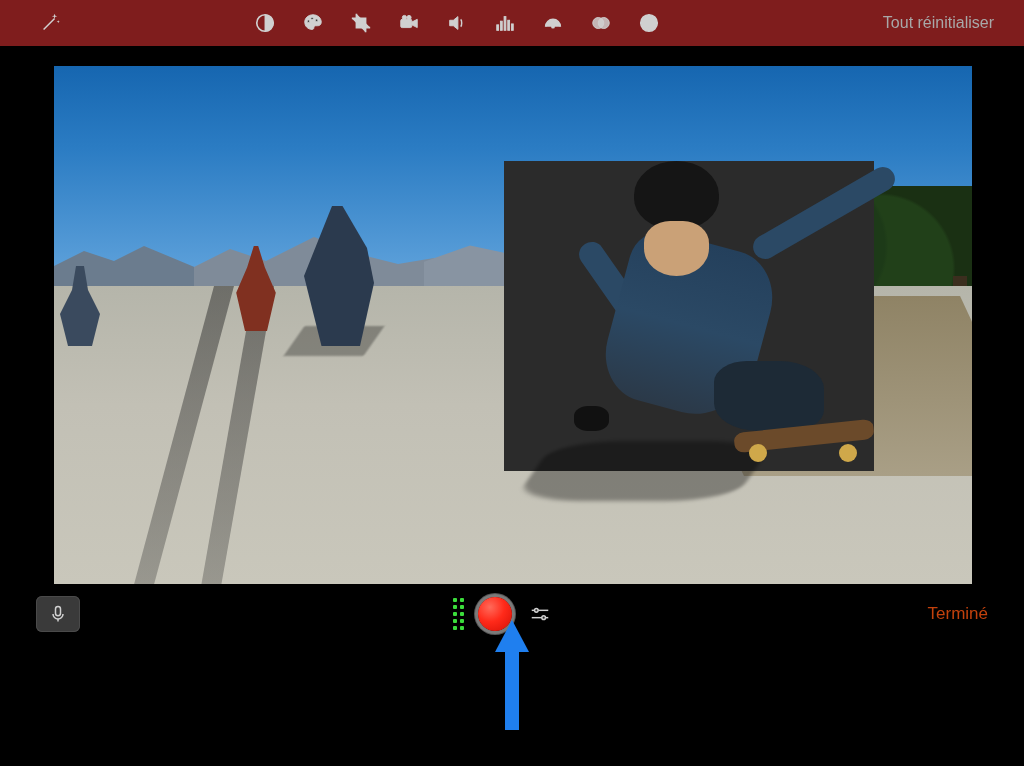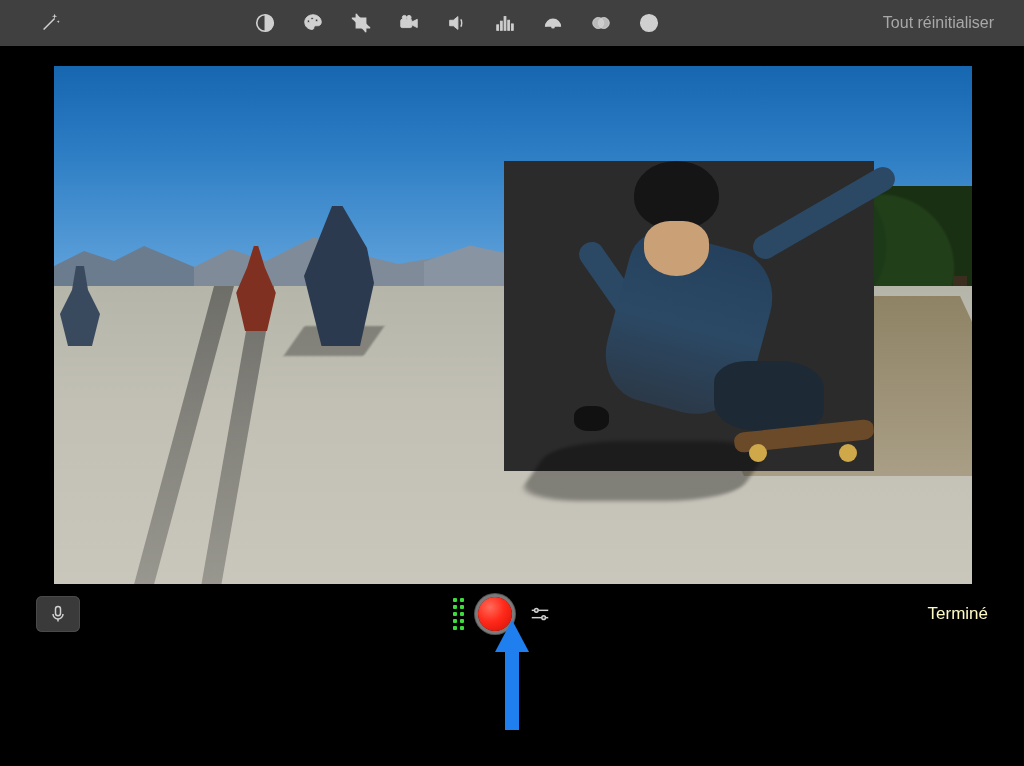--- a/index.html
+++ b/index.html
@@ -17,21 +17,21 @@
     height: 766px;
     position: relative;
   }
   
   .toolbar {
     position: absolute;
     top: 0;
     left: 0;
     right: 0;
     height: 46px;
-    background: #404040;
+    background: #7f1d1d;
     display: flex;
     align-items: center;
   }
   .toolbar .left {
     width: 100px;
     display: flex;
     justify-content: center;
   }
   .toolbar .center {
     flex: 1;
@@ -287,21 +287,21 @@
     box-shadow: 0 0 0 3px #7a7a7a, 0 0 0 4px #555;
   }
   .voiceover-opts {
     width: 28px;
     height: 28px;
     display: flex;
     align-items: center;
     justify-content: center;
   }
   .done-link {
-    color: #fef9c3;
+    color: #c2410c;
     font-size: 17px;
   }
   
   .annotation-arrow {
     position: absolute;
     top: 620px;
     left: 492px;
     width: 40px;
     height: 110px;
     pointer-events: none;

